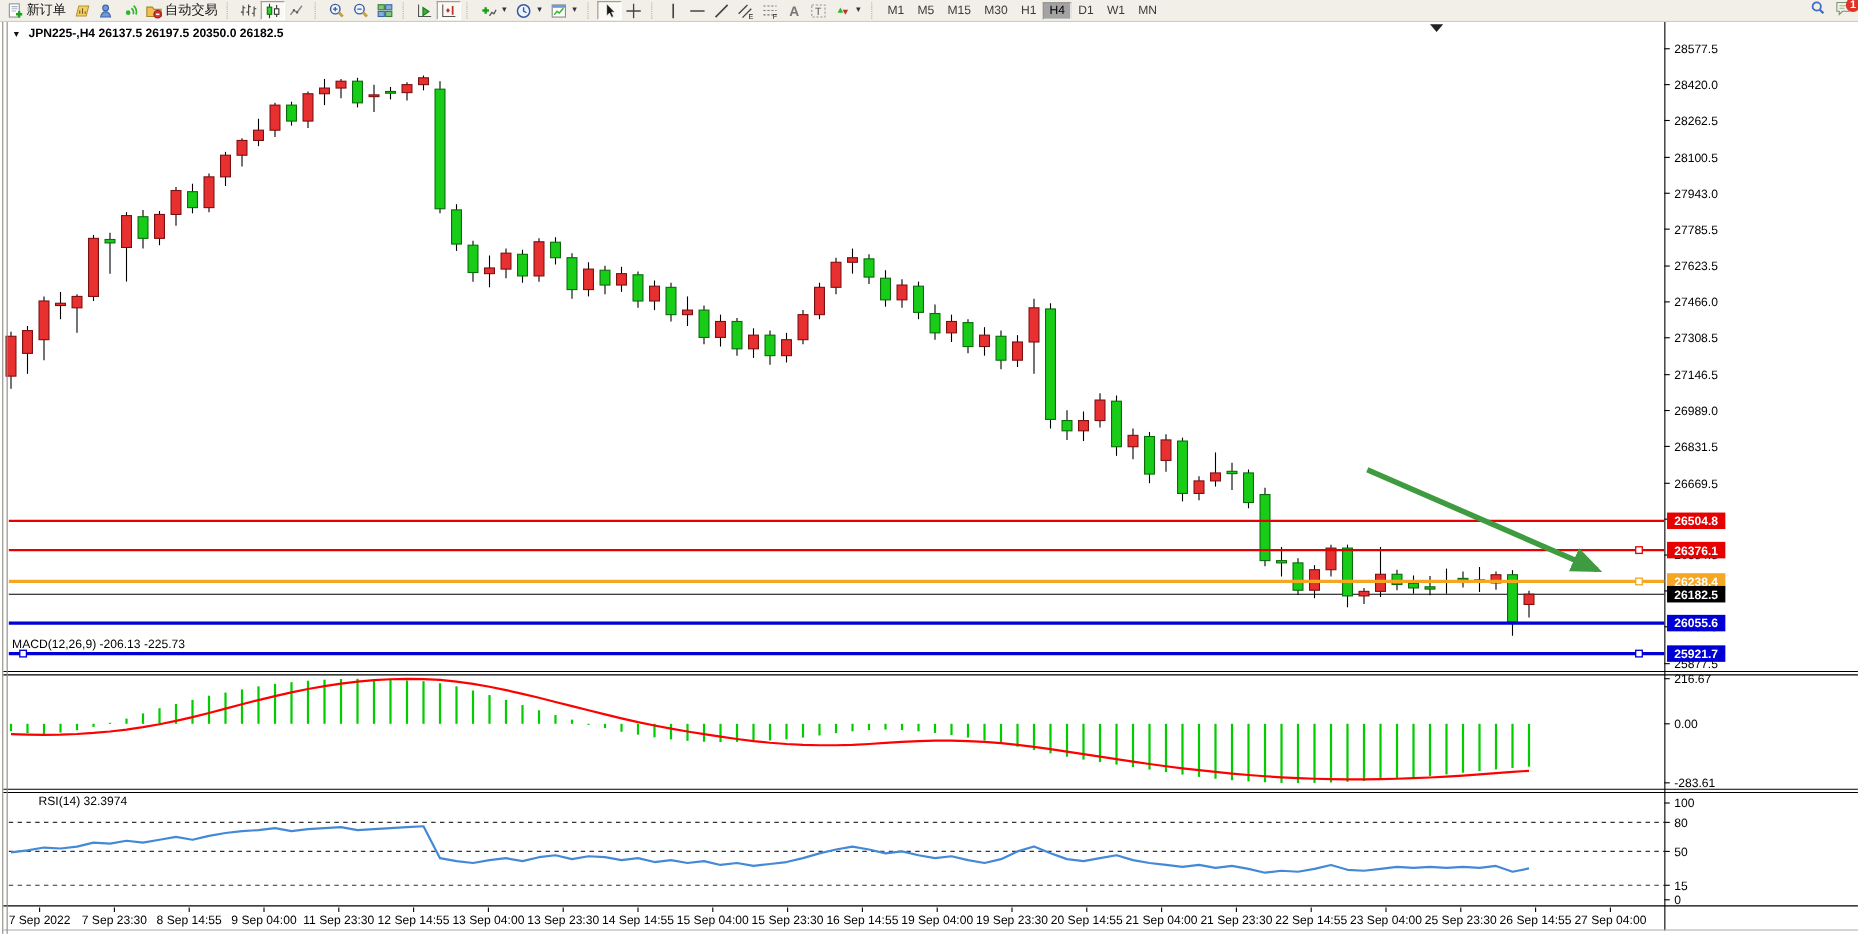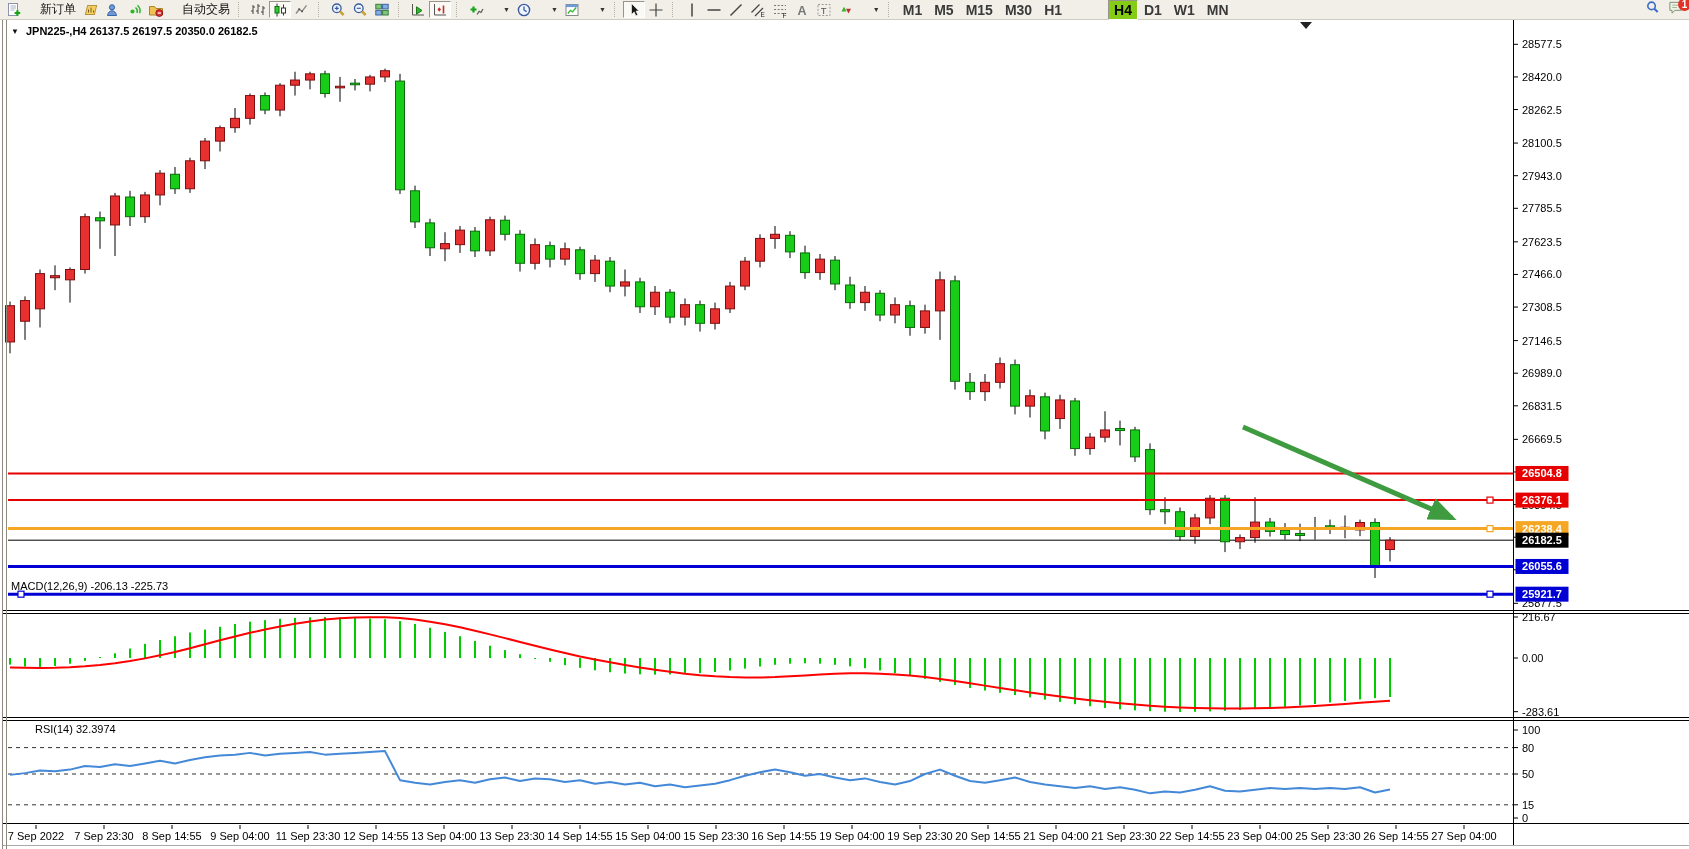--- a/index.html
+++ b/index.html
@@ -2,28 +2,28 @@
 <html><head>
 <meta charset="utf-8">
 <style>
   html,body{margin:0;padding:0;background:#fff;}
   body{width:1689px;height:849px;overflow:hidden;font-family:"Liberation Sans",sans-serif;}
   #app{position:relative;width:1689px;height:849px;background:#fff;}
   
   #toolbar{position:absolute;left:0;top:0;right:0;height:19px;background:#f1efe8;
            border-bottom:1px solid #cfccc2;display:flex;align-items:center;padding-left:3px;z-index:20;}
   .tb-sep{width:4px;height:15px;border-left:1px dotted #b3b0a5;margin:0 4px 0 5px;}
-  .tb-btn{height:17px;display:flex;align-items:center;gap:18px;padding:0 2px;border:1px solid transparent;
+  .tb-btn{height:17px;display:flex;align-items:center;gap:2px;padding:0 2px;border:1px solid transparent;
           box-sizing:border-box;cursor:default;}
   .tb-btn.active{background:#faf9f4;border-color:#97948a #fff #fff #97948a;}
   .tb-btn svg{display:block;}
   .tb-label{font-size:12px;color:#111;white-space:nowrap;}
   .tb-caret{font-size:7px;color:#333;margin-left:1px;}
-  .tb-tf{font-size:14px;font-weight:bold;color:#3a3a3a;padding:1px 5px;border:1px solid transparent;}
-  .tb-tf.active{background:#84cc16;border-color:#97948a #fff #fff #97948a;color:#000;margin-left:40px;}
+  .tb-tf{font-size:11px;font-weight:normal;color:#3a3a3a;padding:1px 5px;border:1px solid transparent;}
+  .tb-tf.active{background:#a3a3a3;border-color:#97948a #fff #fff #97948a;color:#000;}
   #toolbar-right{position:absolute;right:6px;top:1px;height:17px;display:flex;align-items:center;gap:8px;}
   #chat-wrap{position:relative;}
   #chat-badge{position:absolute;right:-8px;top:-2px;min-width:13px;height:13px;border-radius:7px;
               background:#e23228;color:#fff;font-size:10px;font-weight:bold;text-align:center;line-height:13px;}
   
   #chart-svg{position:absolute;left:0;top:0;width:1689px;height:849px;z-index:1;}
   #chart-svg text{font-family:"Liberation Sans",sans-serif;}
   #chart-title{position:absolute;left:11px;top:25px;display:flex;align-items:center;gap:7px;z-index:5;
                font-size:11px;font-weight:bold;color:#000;}
   #chart-title .tri{font-size:8px;color:#111;}

